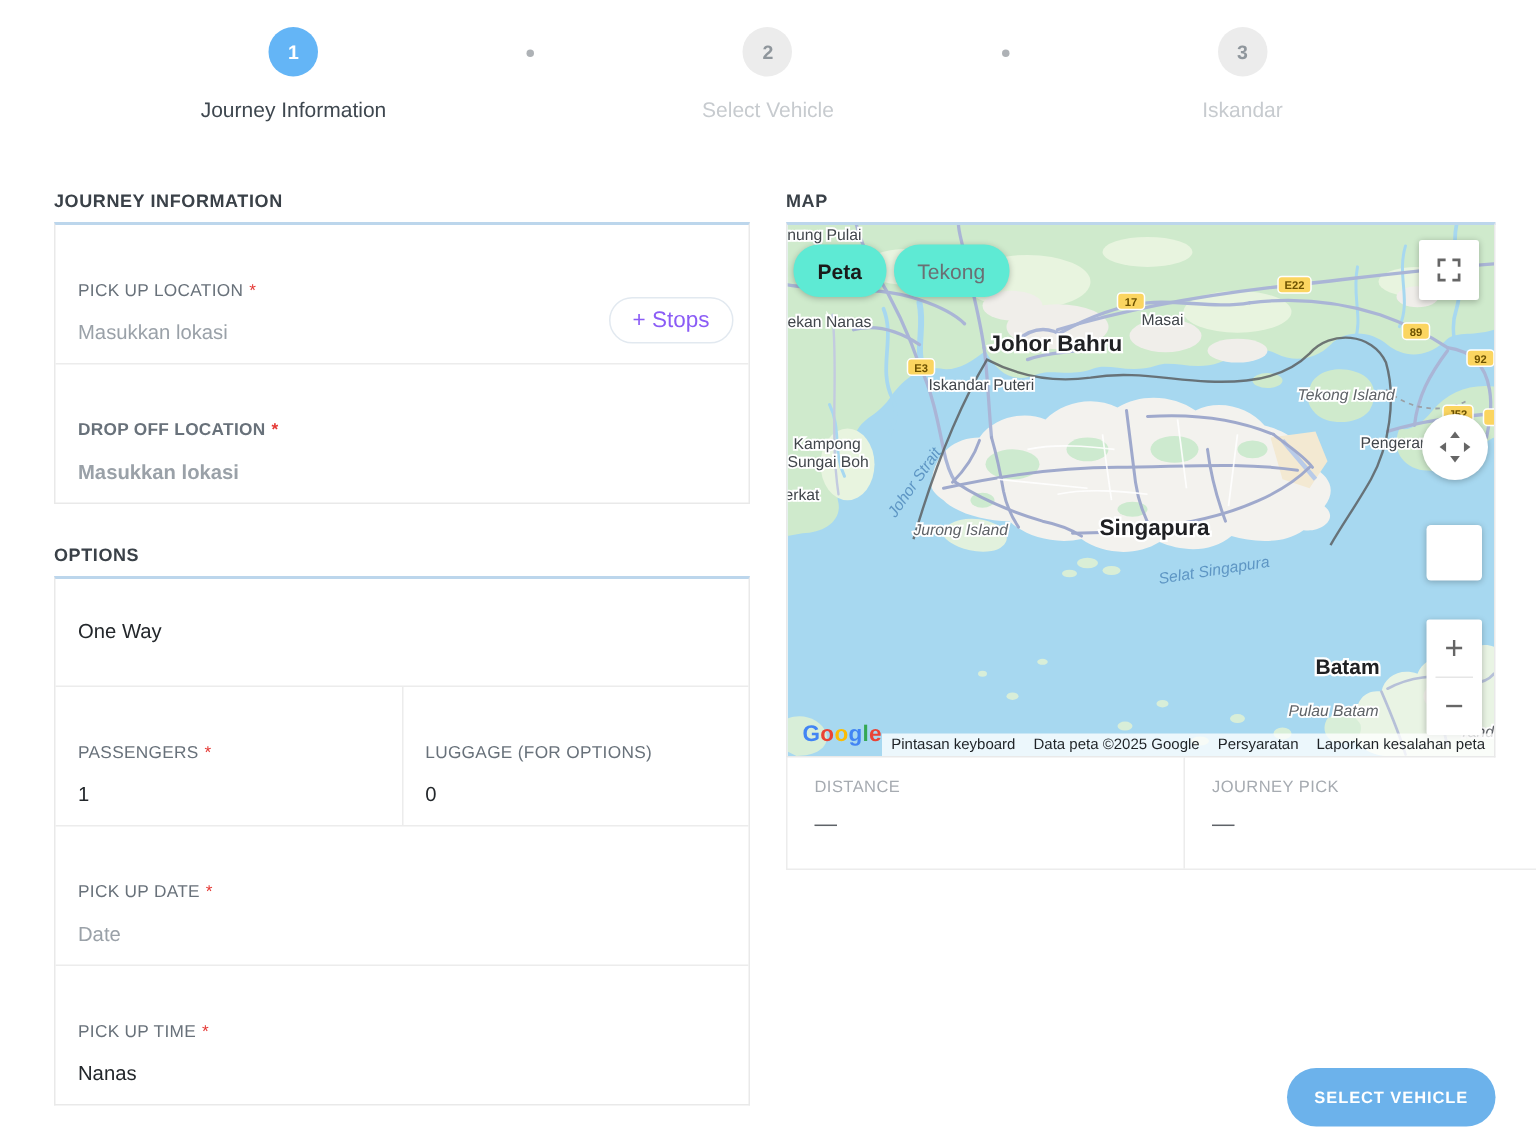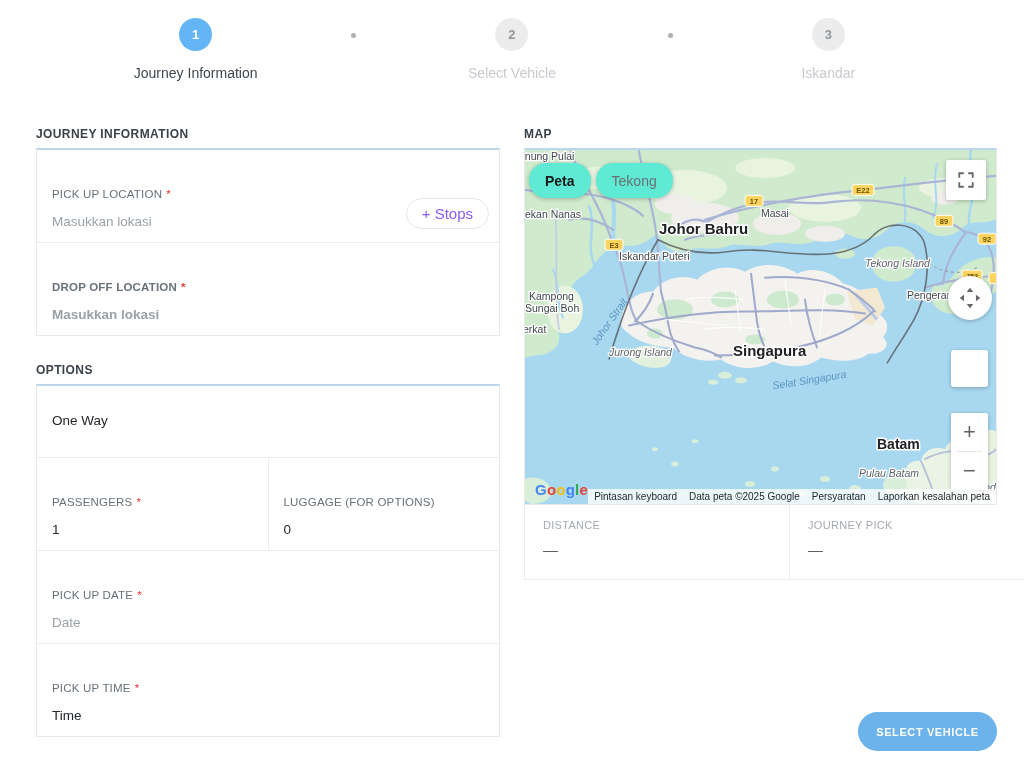--- a/index.html
+++ b/index.html
@@ -162,21 +162,21 @@
       <div class="f-label">
         <span>PICK UP DATE</span><span class="req">*</span>
       </div>
       <div class="f-ph">Date</div>
     </div>
 
     <div class="field row-time">
       <div class="f-label">
         <span>PICK UP TIME</span><span class="req">*</span>
       </div>
-      <div class="f-val">Time</div>
+      <div class="f-val">Nanas</div>
     </div>
   </div>
 </div>
 
 <div class="right-col">
   <div class="section-title">MAP</div>
 
   <div class="map-panel">
     <svg class="map-svg" viewBox="0 0 471 355" preserveAspectRatio="none">
 

